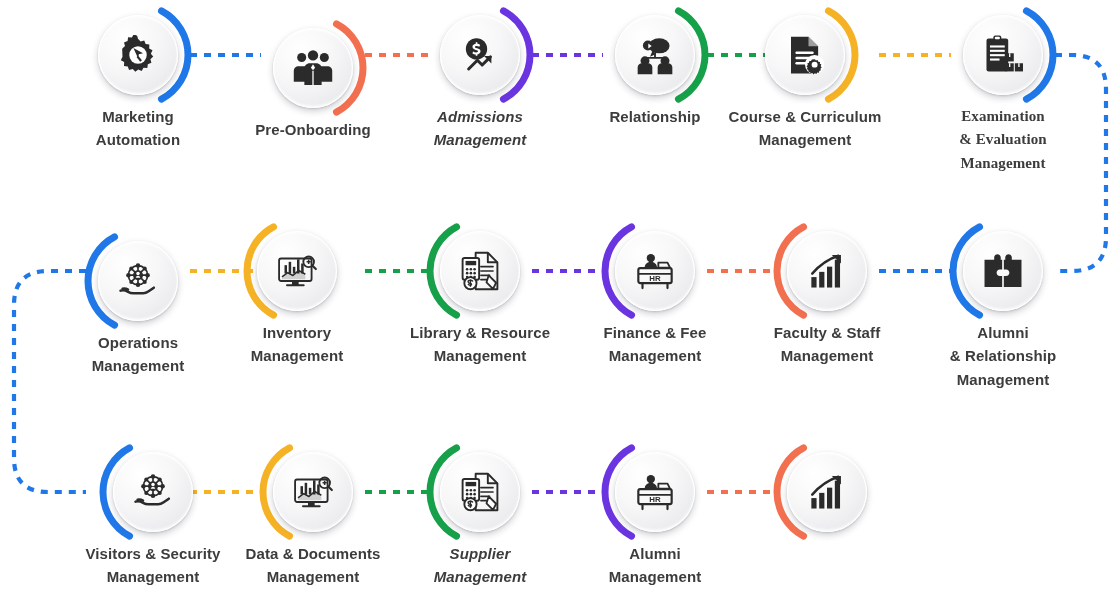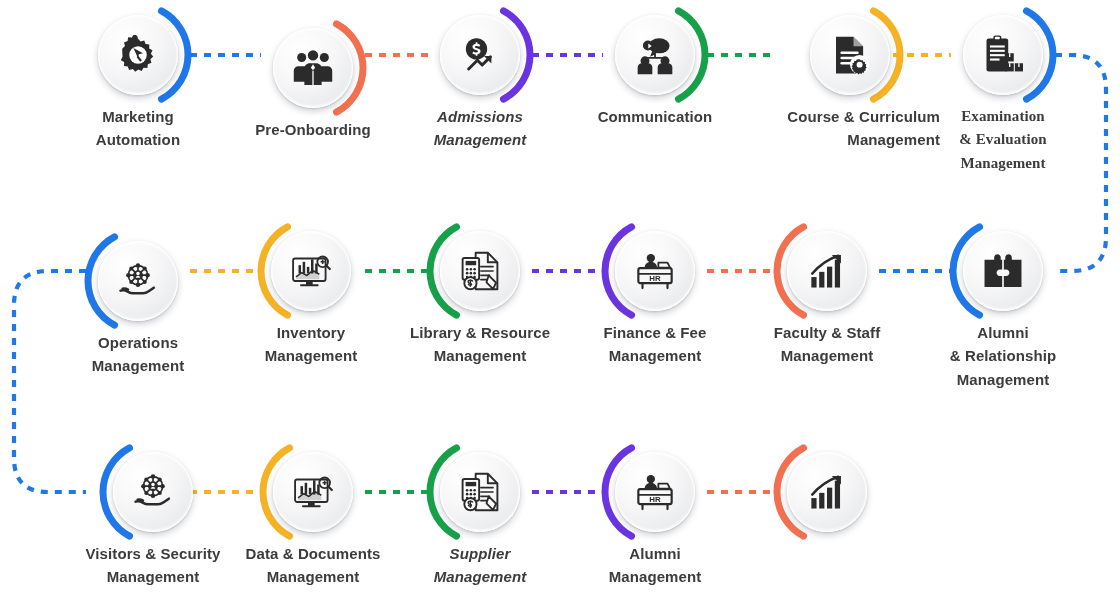--- a/index.html
+++ b/index.html
@@ -143,23 +143,23 @@
                 <circle cx="13" cy="31" r="5.4"></circle>
                 <path d="M4.2 47V39c0-2.9 2.2-5 5.1-5h7.4c2.9 0 5.1 2.1 5.1 5v8z"></path>
                 <circle cx="37" cy="31" r="5.4"></circle>
                 <path d="M28.2 47V39c0-2.9 2.2-5 5.1-5h7.4c2.9 0 5.1 2.1 5.1 5v8z"></path>
               </g>
               <path d="M25 21.5v6M25 27.5h-12M25 27.5h12M13 27.5v4M37 27.5v4" stroke="#2b2b2b" stroke-width="2.2" fill="none"></path>
             </svg>
           </span>
        </div>
      </div>
-     <div class="caption">Communication</div>
-    </div>
-    <div class="node" style="left: 850px; top: 9px; text-align: right;">
+     <div class="caption">Relationship</div>
+    </div>
+    <div class="node" style="left: 805px; top: 9px;">
       <div class="badge">
        <div class="arc"><svg width="110" height="110" viewBox="0 0 110 110">
      <path d="M78.47 10.85 A50 50 0 0 1 78.47 99.15" fill="none" stroke="#F5B225" stroke-width="7" stroke-linecap="round"></path>
    </svg></div>
        <div class="disc">
          <span>
             <svg width="40" height="42" viewBox="0 0 44 48">
               <path d="M6 3h20l11 11v31H6z" fill="#2b2b2b"></path>
               <path d="M26 3l11 11H26z" fill="#fff" opacity=".55"></path>
               <g fill="#fff">
@@ -237,21 +237,21 @@
               <path d="M22.2 20.2c.5-1.7 1.5-2.6 2.8-2.6s2.3.9 2.8 2.6z" fill="#fff"></path>
               <path d="M4 35.6c3.4-1.3 6.2-.4 8.6 1.1 2.1 1.3 4.2 2.1 7 2.1h11.6c2.6 0 4.6-1 6.6-2.4l6.2-4.4" stroke="#2b2b2b" stroke-width="3" fill="none" stroke-linecap="round"></path>
               <path d="M6.5 33.2c2.6-.6 4.6 0 6.5 1.2" stroke="#2b2b2b" stroke-width="3" fill="none" stroke-linecap="round"></path>
             </svg>
           </span>
        </div>
      </div>
      <div class="caption">Operations
 Management</div>
     </div>
-    <div class="node" style="left: 311px; top: 225px;">
+    <div class="node" style="left: 297px; top: 225px;">
       <div class="badge">
        <div class="arc"><svg width="110" height="110" viewBox="0 0 110 110">
      <path d="M31.53 99.15 A50 50 0 0 1 31.53 10.85" fill="none" stroke="#F5B225" stroke-width="7" stroke-linecap="round"></path>
    </svg></div>
        <div class="disc">
          <span>
             <svg width="42" height="40" viewBox="0 0 50 48">
               <rect x="3.5" y="9" width="39" height="27" rx="2.4" fill="none" stroke="#2b2b2b" stroke-width="2.2"></rect>
               <path d="M19 36h8v5h-8z" fill="#2b2b2b"></path>
               <path d="M13 41h20" stroke="#2b2b2b" stroke-width="2.4" stroke-linecap="round"></path>

